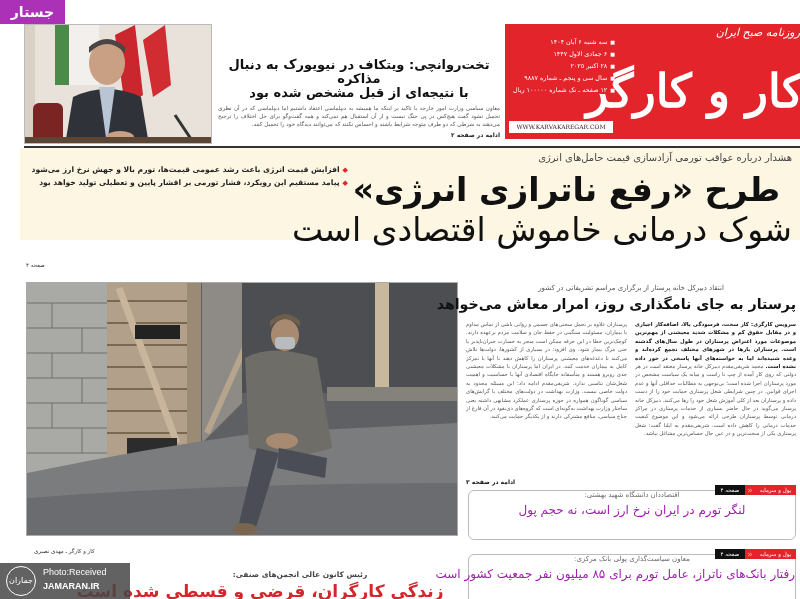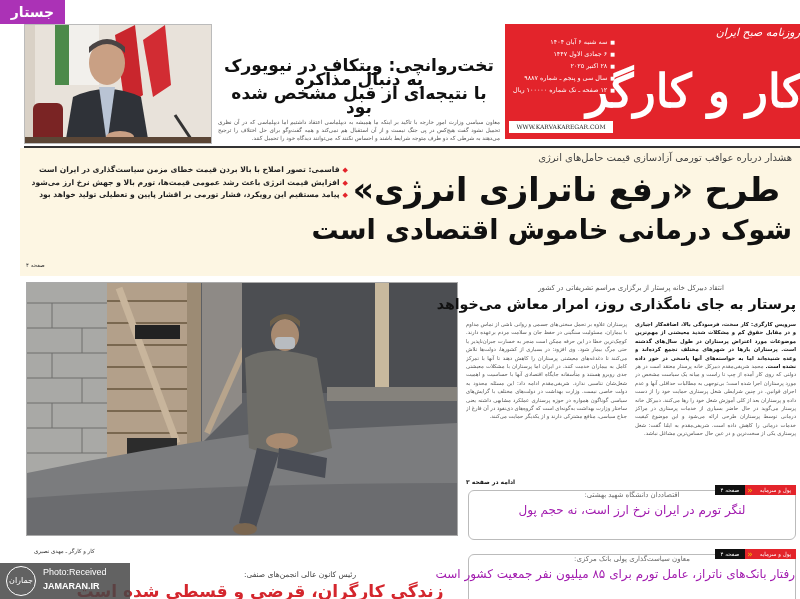--- a/index.html
+++ b/index.html
@@ -5,51 +5,51 @@
   * { box-sizing: border-box; margin: 0; padding: 0; }
   html, body { width: 800px; height: 599px; overflow: hidden; background: #fff; }
   body { font-family: "DejaVu Sans", sans-serif; color: #111; position: relative; }
 
   
   .wm-top { position: absolute; left: 0; top: 0; width: 65px; height: 24px; background: #a21caf; color: #fff; font-weight: bold; font-size: 14px; text-align: center; line-height: 24px; direction: rtl; opacity: .9; }
 
   
   .lead-photo { position: absolute; left: 24px; top: 24px; width: 188px; height: 120px; overflow: hidden; background: #ddd; border: 1px solid #bbb; }
   .lead-story { position: absolute; left: 218px; top: 58px; width: 282px; direction: rtl; text-align: right; }
-  .lead-title { font-weight: bold; font-size: 17px; line-height: 14px; text-align: center; color: #111; }
+  .lead-title { font-weight: bold; font-size: 13px; line-height: 14px; text-align: center; color: #111; }
   .lead-body { margin-top: 4px; font-size: 5.6px; line-height: 8.2px; color: #555; text-align: justify; }
   .lead-more { margin-top: 2px; font-size: 6px; font-weight: bold; color: #222; }
 
   
   .masthead { position: absolute; left: 505px; top: 24px; width: 305px; height: 115px; background: #e3242b; color: #fff; overflow: hidden; }
   .masthead .tagline { position: absolute; right: 10px; top: 2px; font-size: 11px; font-style: italic; direction: rtl; }
   .masthead .logo { position: absolute; right: 6px; top: 22px; font-size: 46px; font-weight: bold; direction: rtl; letter-spacing: -1px; line-height: 90px; font-family: "DejaVu Serif", serif; }
   .masthead .info { position: absolute; left: 6px; top: 12px; width: 104px; direction: rtl; }
   .masthead .info li { list-style: none; font-size: 6.4px; line-height: 12px; white-space: nowrap; }
   .masthead .info li::before { content: "\25A0"; font-size: 5px; margin-left: 3px; }
   .masthead .url { position: absolute; left: 4px; bottom: 6px; width: 104px; height: 12px; background: #fff; color: #222; font-family: "DejaVu Serif", serif; font-size: 6px; line-height: 12px; text-align: center; }
 
   .rule { position: absolute; left: 24px; width: 776px; height: 2px; background: #333; }
 
   
-  .main-band { position: absolute; left: 20px; top: 148px; width: 780px; height: 128px; background: #fdf6e3; }
+  .main-band { position: absolute; left: 20px; top: 148px; width: 780px; height: 92px; background: #fdf6e3; }
   .kicker { position: absolute; right: 8px; top: 4px; font-size: 10px; color: #444; direction: rtl; }
   .headline1 { position: absolute; right: 20px; top: 22px; font-size: 33px; font-weight: bold; direction: rtl; color: #111; line-height: 40px; font-family: "DejaVu Sans", sans-serif; }
-  .headline2 { position: absolute; right: 8px; top: 62px; font-size: 27px; font-weight: bold; direction: rtl; color: #111; line-height: 40px; }
+  .headline2 { position: absolute; right: 8px; top: 62px; font-size: 33px; font-weight: normal; direction: rtl; color: #111; line-height: 40px; }
   .bullets { position: absolute; left: 8px; top: 16px; width: 320px; direction: rtl; }
   .bullets li { list-style: none; font-size: 7.6px; font-weight: bold; line-height: 12.5px; color: #222; white-space: nowrap; }
   .bullets li::before { content: "\25C6"; color: #e3242b; font-size: 7px; margin-left: 3px; }
   .page-ref-small { position: absolute; left: 6px; top: 114px; font-size: 5.5px; color: #333; direction: rtl; }
 
   
   .photo { position: absolute; left: 26px; top: 282px; width: 432px; height: 254px; overflow: hidden; border: 1px solid #aaa; background: #6b6d70; }
   .photo-credit { position: absolute; left: 30px; top: 547px; background: #fff; font-size: 5.5px; padding: 1px 4px; direction: rtl; color: #333; }
 
   
-  .bl-kicker { position: absolute; left: 150px; top: 570px; width: 300px; font-size: 7.5px; color: #444; direction: rtl; text-align: center; }
+  .bl-kicker { position: absolute; left: 150px; top: 570px; width: 300px; font-size: 7.5px; color: #444; direction: rtl; text-align: center; font-weight: bold; }
   .bl-head { position: absolute; left: 70px; top: 581px; width: 380px; font-size: 17px; color: #d4262d; font-weight: bold; direction: rtl; text-align: center; line-height: 20px; white-space: nowrap; }
 
   
   .jam { position: absolute; left: 0; top: 563px; width: 130px; height: 36px; background: rgba(70,70,70,.85); color: #fff; }
   .jam .circle { position: absolute; left: 6px; top: 3px; width: 30px; height: 30px; border: 1.5px solid #fff; border-radius: 50%; font-size: 8px; line-height: 28px; text-align: center; direction: rtl; }
   .jam .t1 { position: absolute; left: 43px; top: 4px; font-size: 9px; font-family: "Liberation Sans", sans-serif; }
   .jam .t2 { position: absolute; left: 43px; top: 18px; font-size: 9px; font-family: "Liberation Sans", sans-serif; font-weight: bold; }
 
   
   .nurse-kicker { position: absolute; left: 470px; top: 284px; width: 322px; text-align: center; font-size: 7px; color: #555; direction: rtl; }
@@ -114,21 +114,20 @@
   <div class="url">WWW.KARVAKAREGAR.COM</div>
 </div>
 
 <div class="rule" style="top:146px;"></div>
 
 <div class="main-band">
   <div class="kicker">هشدار درباره عواقب تورمی آزادسازی قیمت حامل‌های انرژی</div>
   <div class="headline1">طرح «رفع ناترازی انرژی»</div>
   <div class="headline2">شوک درمانی خاموش اقتصادی است</div>
   <ul class="bullets">
-    <li>قاسمی: تصور اصلاح با بالا بردن قیمت خطای مزمن سیاست‌گذاری در ایران است</li>
     <li>افزایش قیمت انرژی باعث رشد عمومی قیمت‌ها، تورم بالا و جهش نرخ ارز می‌شود</li>
     <li>پیامد مستقیم این رویکرد، فشار تورمی بر اقشار پایین و تعطیلی تولید خواهد بود</li>
   </ul>
   <div class="page-ref-small">صفحه ۴</div>
 </div>
 
 <div class="photo">
   <svg width="432" height="254" viewBox="0 0 432 254">
     <rect width="432" height="254" fill="#5e6064"></rect>
 

